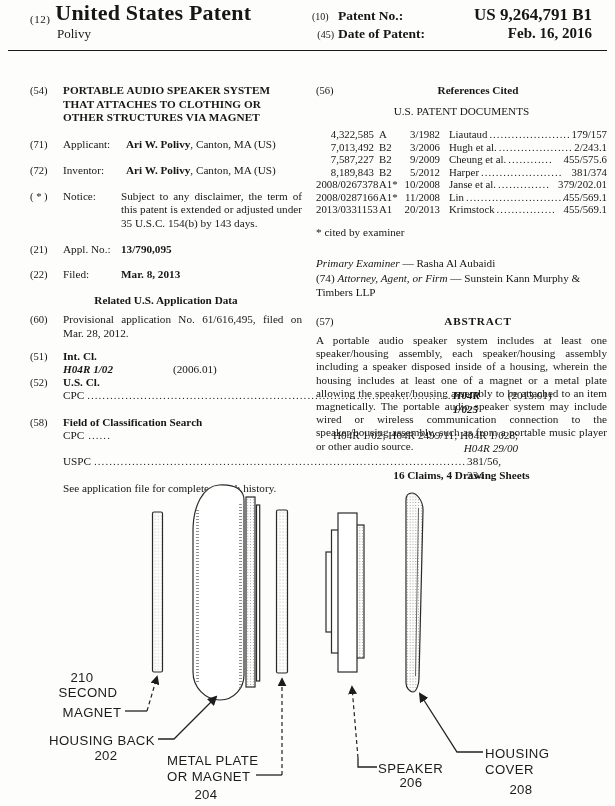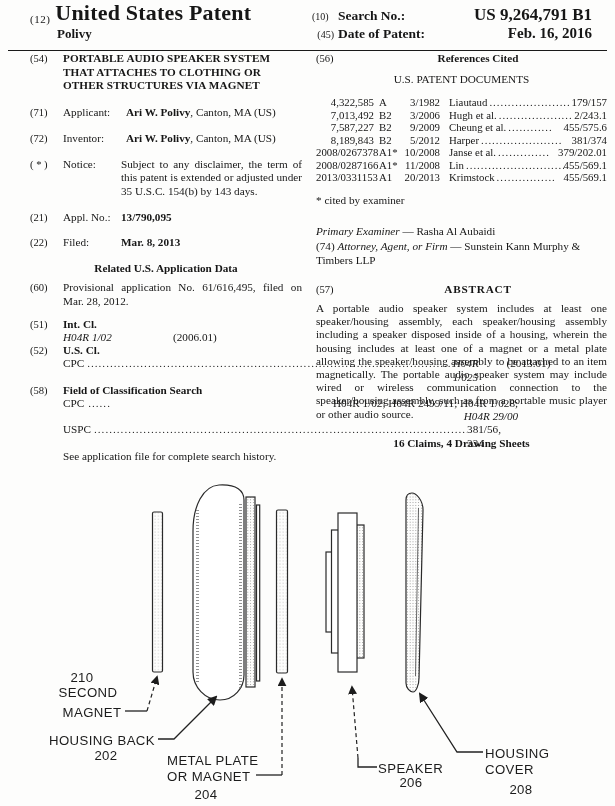--- a/index.html
+++ b/index.html
@@ -7,43 +7,43 @@
     width:615px;height:806px;position:relative;overflow:hidden;
     background:#fdfdfc;color:#161616;
     font-family:"Liberation Serif","DejaVu Serif",serif;
     font-size:11.2px;line-height:13.2px;
   }
   
   .hdr-left{position:absolute;top:6px;left:30px;}
   .hdr-title-row{display:flex;align-items:flex-start;}
   .hdr-code{font-size:11px;padding-top:7px;letter-spacing:.5px;}
   .hdr-title{font-size:22px;font-weight:bold;margin-left:5px;letter-spacing:.2px;}
-  .hdr-surname{font-weight:bold;font-size:13px;margin:1px 0 0 27px;}
+  .hdr-surname{font-weight:normal;font-size:13px;margin:1px 0 0 27px;}
   .hdr-right{position:absolute;top:8px;left:312px;width:280px;}
   .hdr-row{display:flex;align-items:baseline;}
   .hdr-row + .hdr-row{margin-top:4px;text-align:right;}
   .hdr-small-code{font-size:10px;width:22px;}
   .hdr-label{font-weight:bold;font-size:13.5px;margin-left:4px;}
   .hdr-val-big{font-weight:bold;font-size:17px;margin-left:auto;}
   .hdr-val-date{font-weight:bold;font-size:15px;margin-left:auto;}
   .hdr-rule{position:absolute;top:50px;left:8px;width:599px;border-top:1.9px solid #1a1a1a;}
   
-  .cols{position:absolute;top:44px;left:30px;width:577px;display:flex;gap:14px;}
+  .cols{position:absolute;top:76px;left:30px;width:577px;display:flex;gap:14px;}
   .col-l{width:272px;}
   .col-r{width:291px;}
   .row{display:grid;grid-template-columns:33px 1fr;column-gap:0;}
   .code{font-size:10.6px;}
   b.nm{font-weight:bold;}
   .lbl62{display:inline-block;width:63px;}
   .lbl58{display:inline-block;width:58px;}
   .just{text-align:justify;}
   .sec-title{font-weight:bold;line-height:13.6px;letter-spacing:.1px;}
   .center{text-align:center;}
   .bold{font-weight:bold;}
-  .bi{font-weight:normal;font-style:italic;}
+  .bi{font-weight:bold;font-style:italic;}
   .it{font-style:italic;}
   .flexline{display:flex;align-items:baseline;}
   .leader{flex:1 1 auto;overflow:hidden;white-space:nowrap;letter-spacing:1px;padding:0 3px;min-width:6px;}
   .rt{text-align:right;font-style:italic;}
   .mt13{margin-top:13px;}.mt12{margin-top:12px;}.mt10{margin-top:10px;}
   .mt8{margin-top:8px;}.mt6{margin-top:6px;}.mt16{margin-top:16px;}.mt18{margin-top:18px;}
   .notice-grid{display:grid;grid-template-columns:58px 1fr;}
   
   .refs{font-size:10.8px;line-height:12.5px;margin-top:10px;}
   .ref-row{display:flex;align-items:baseline;}
@@ -74,21 +74,21 @@
   <div class="hdr-title-row">
     <span class="hdr-code">(12)</span>
     <span class="hdr-title">United States Patent</span>
   </div>
   <div class="hdr-surname">Polivy</div>
 </div>
 
 <div class="hdr-right">
   <div class="hdr-row">
     <span class="hdr-small-code">(10)</span>
-    <span class="hdr-label">Search No.:</span>
+    <span class="hdr-label">Patent No.:</span>
     <span class="hdr-val-big">US 9,264,791 B1</span>
   </div>
   <div class="hdr-row">
     <span class="hdr-small-code">(45)</span>
     <span class="hdr-label">Date of Patent:</span>
     <span class="hdr-val-date">Feb. 16, 2016</span>
   </div>
 </div>
 
 <div class="hdr-rule"></div>

